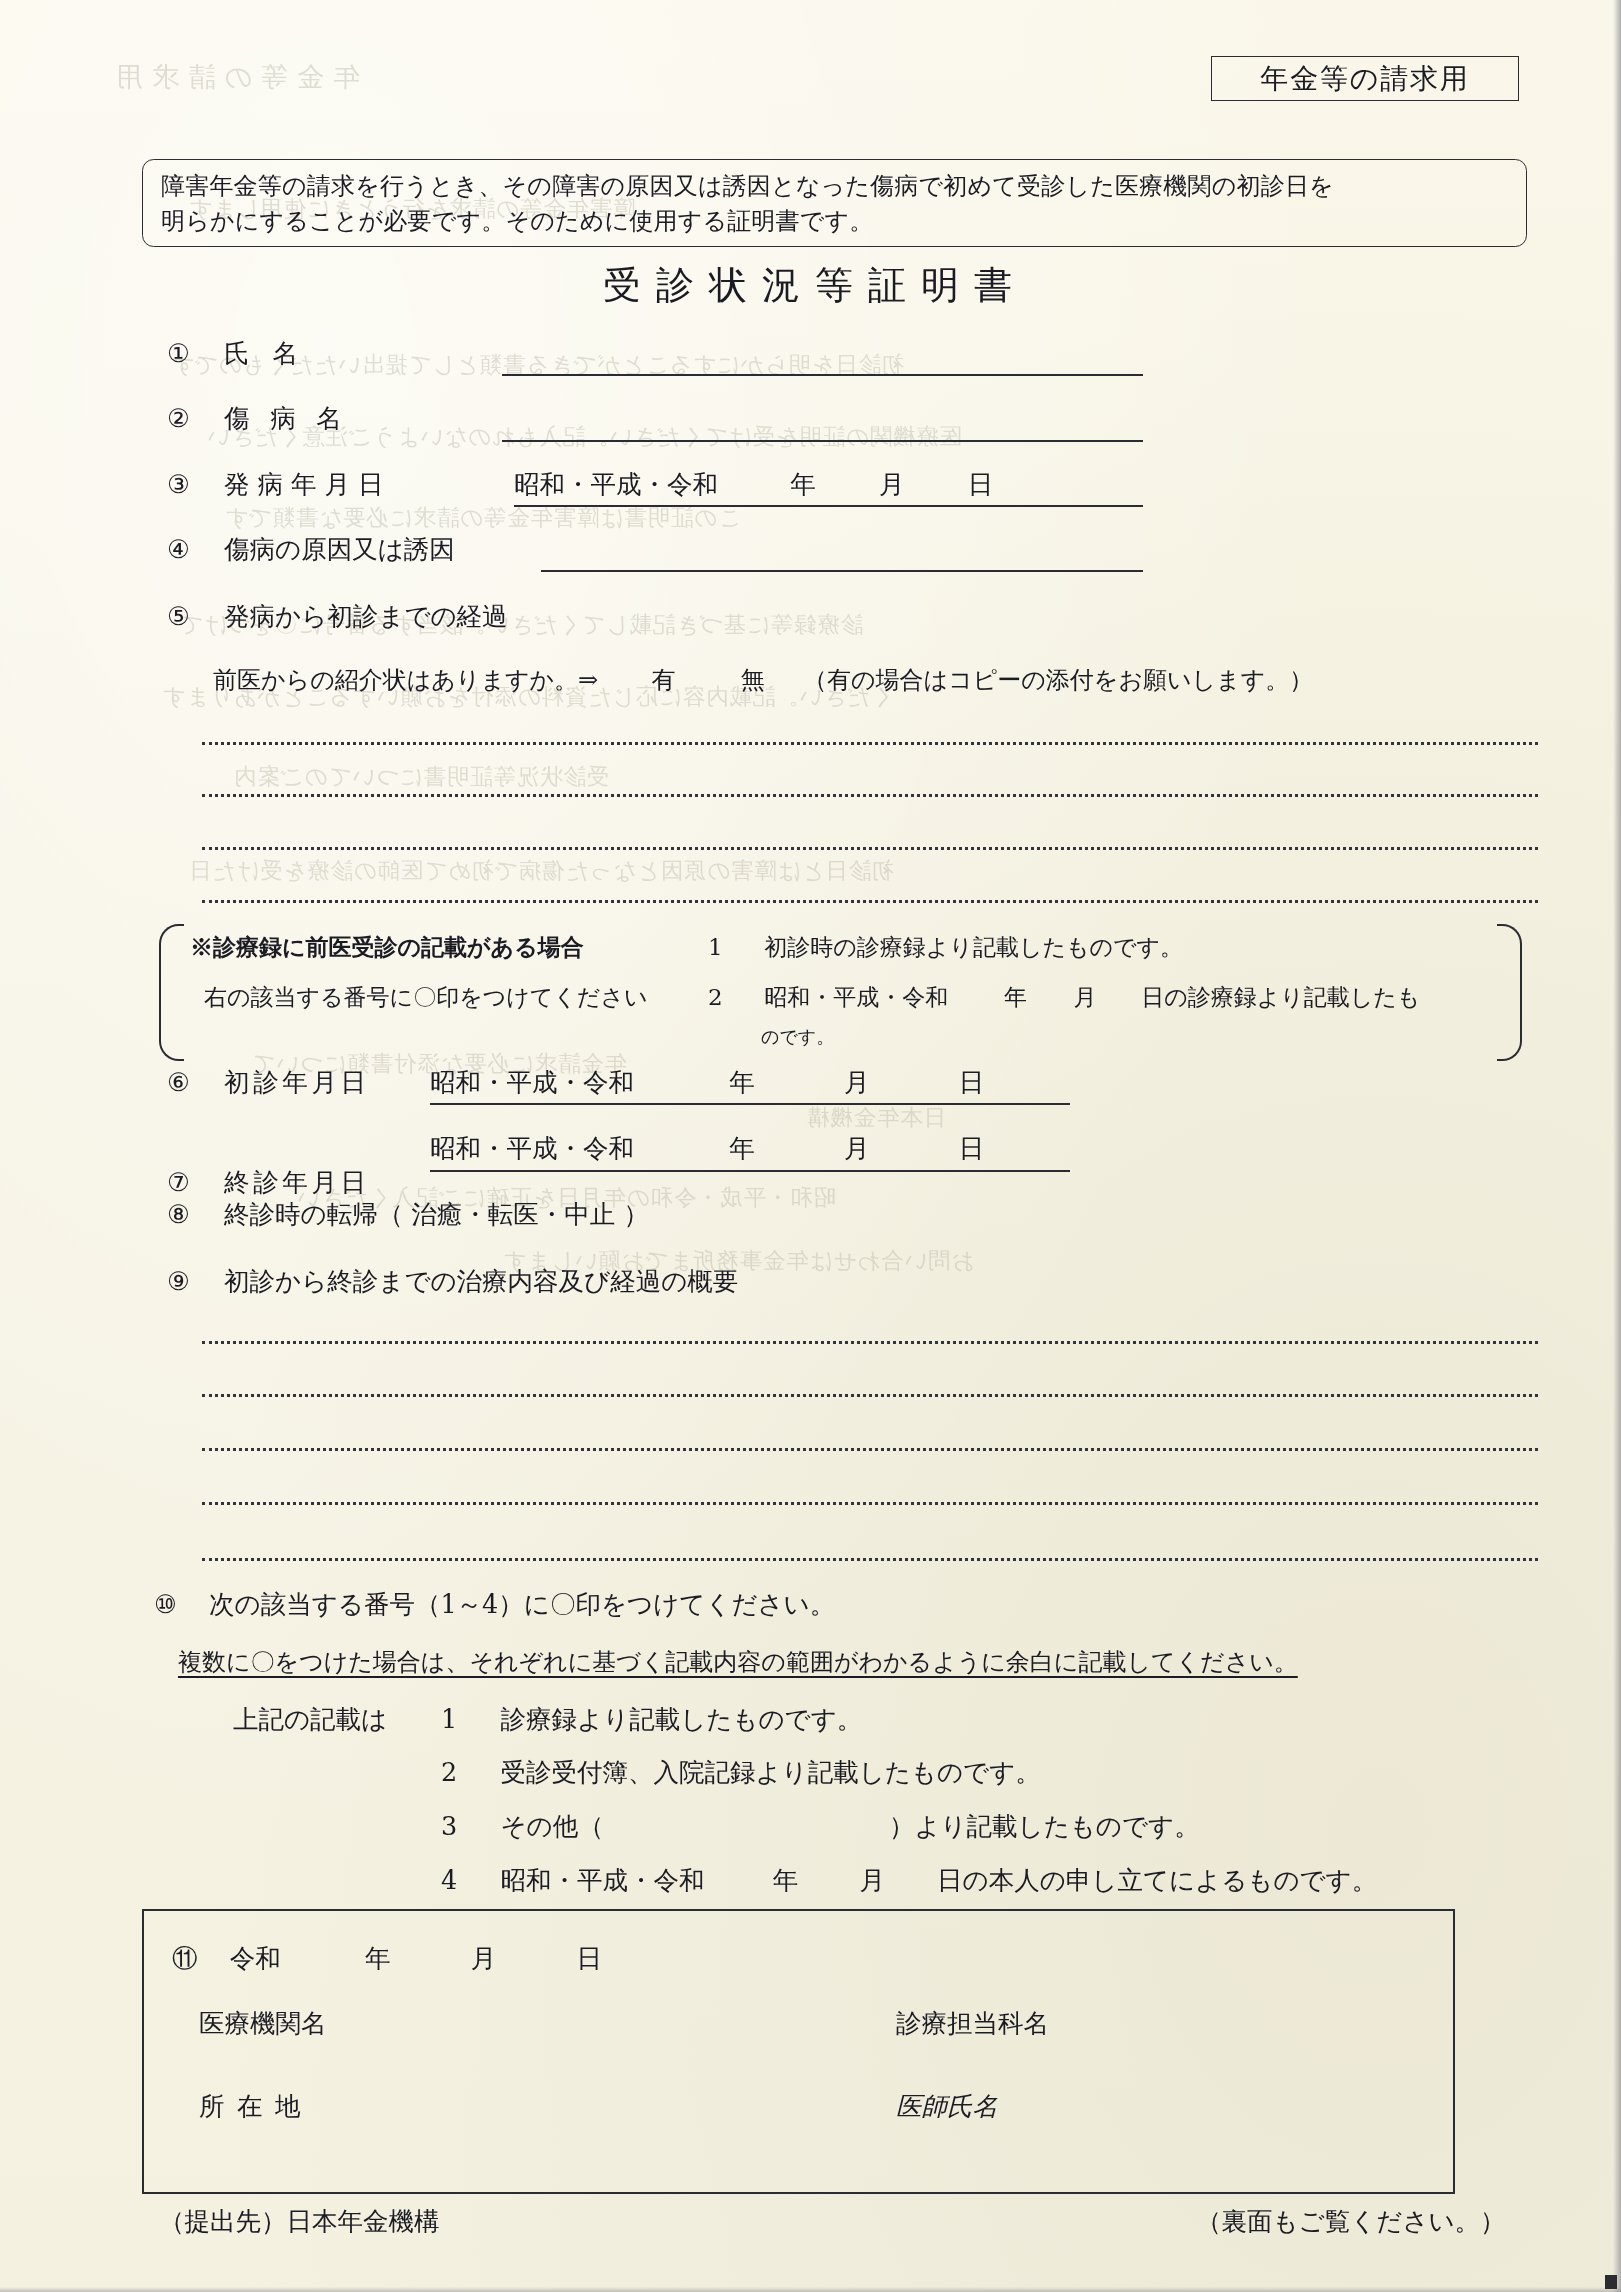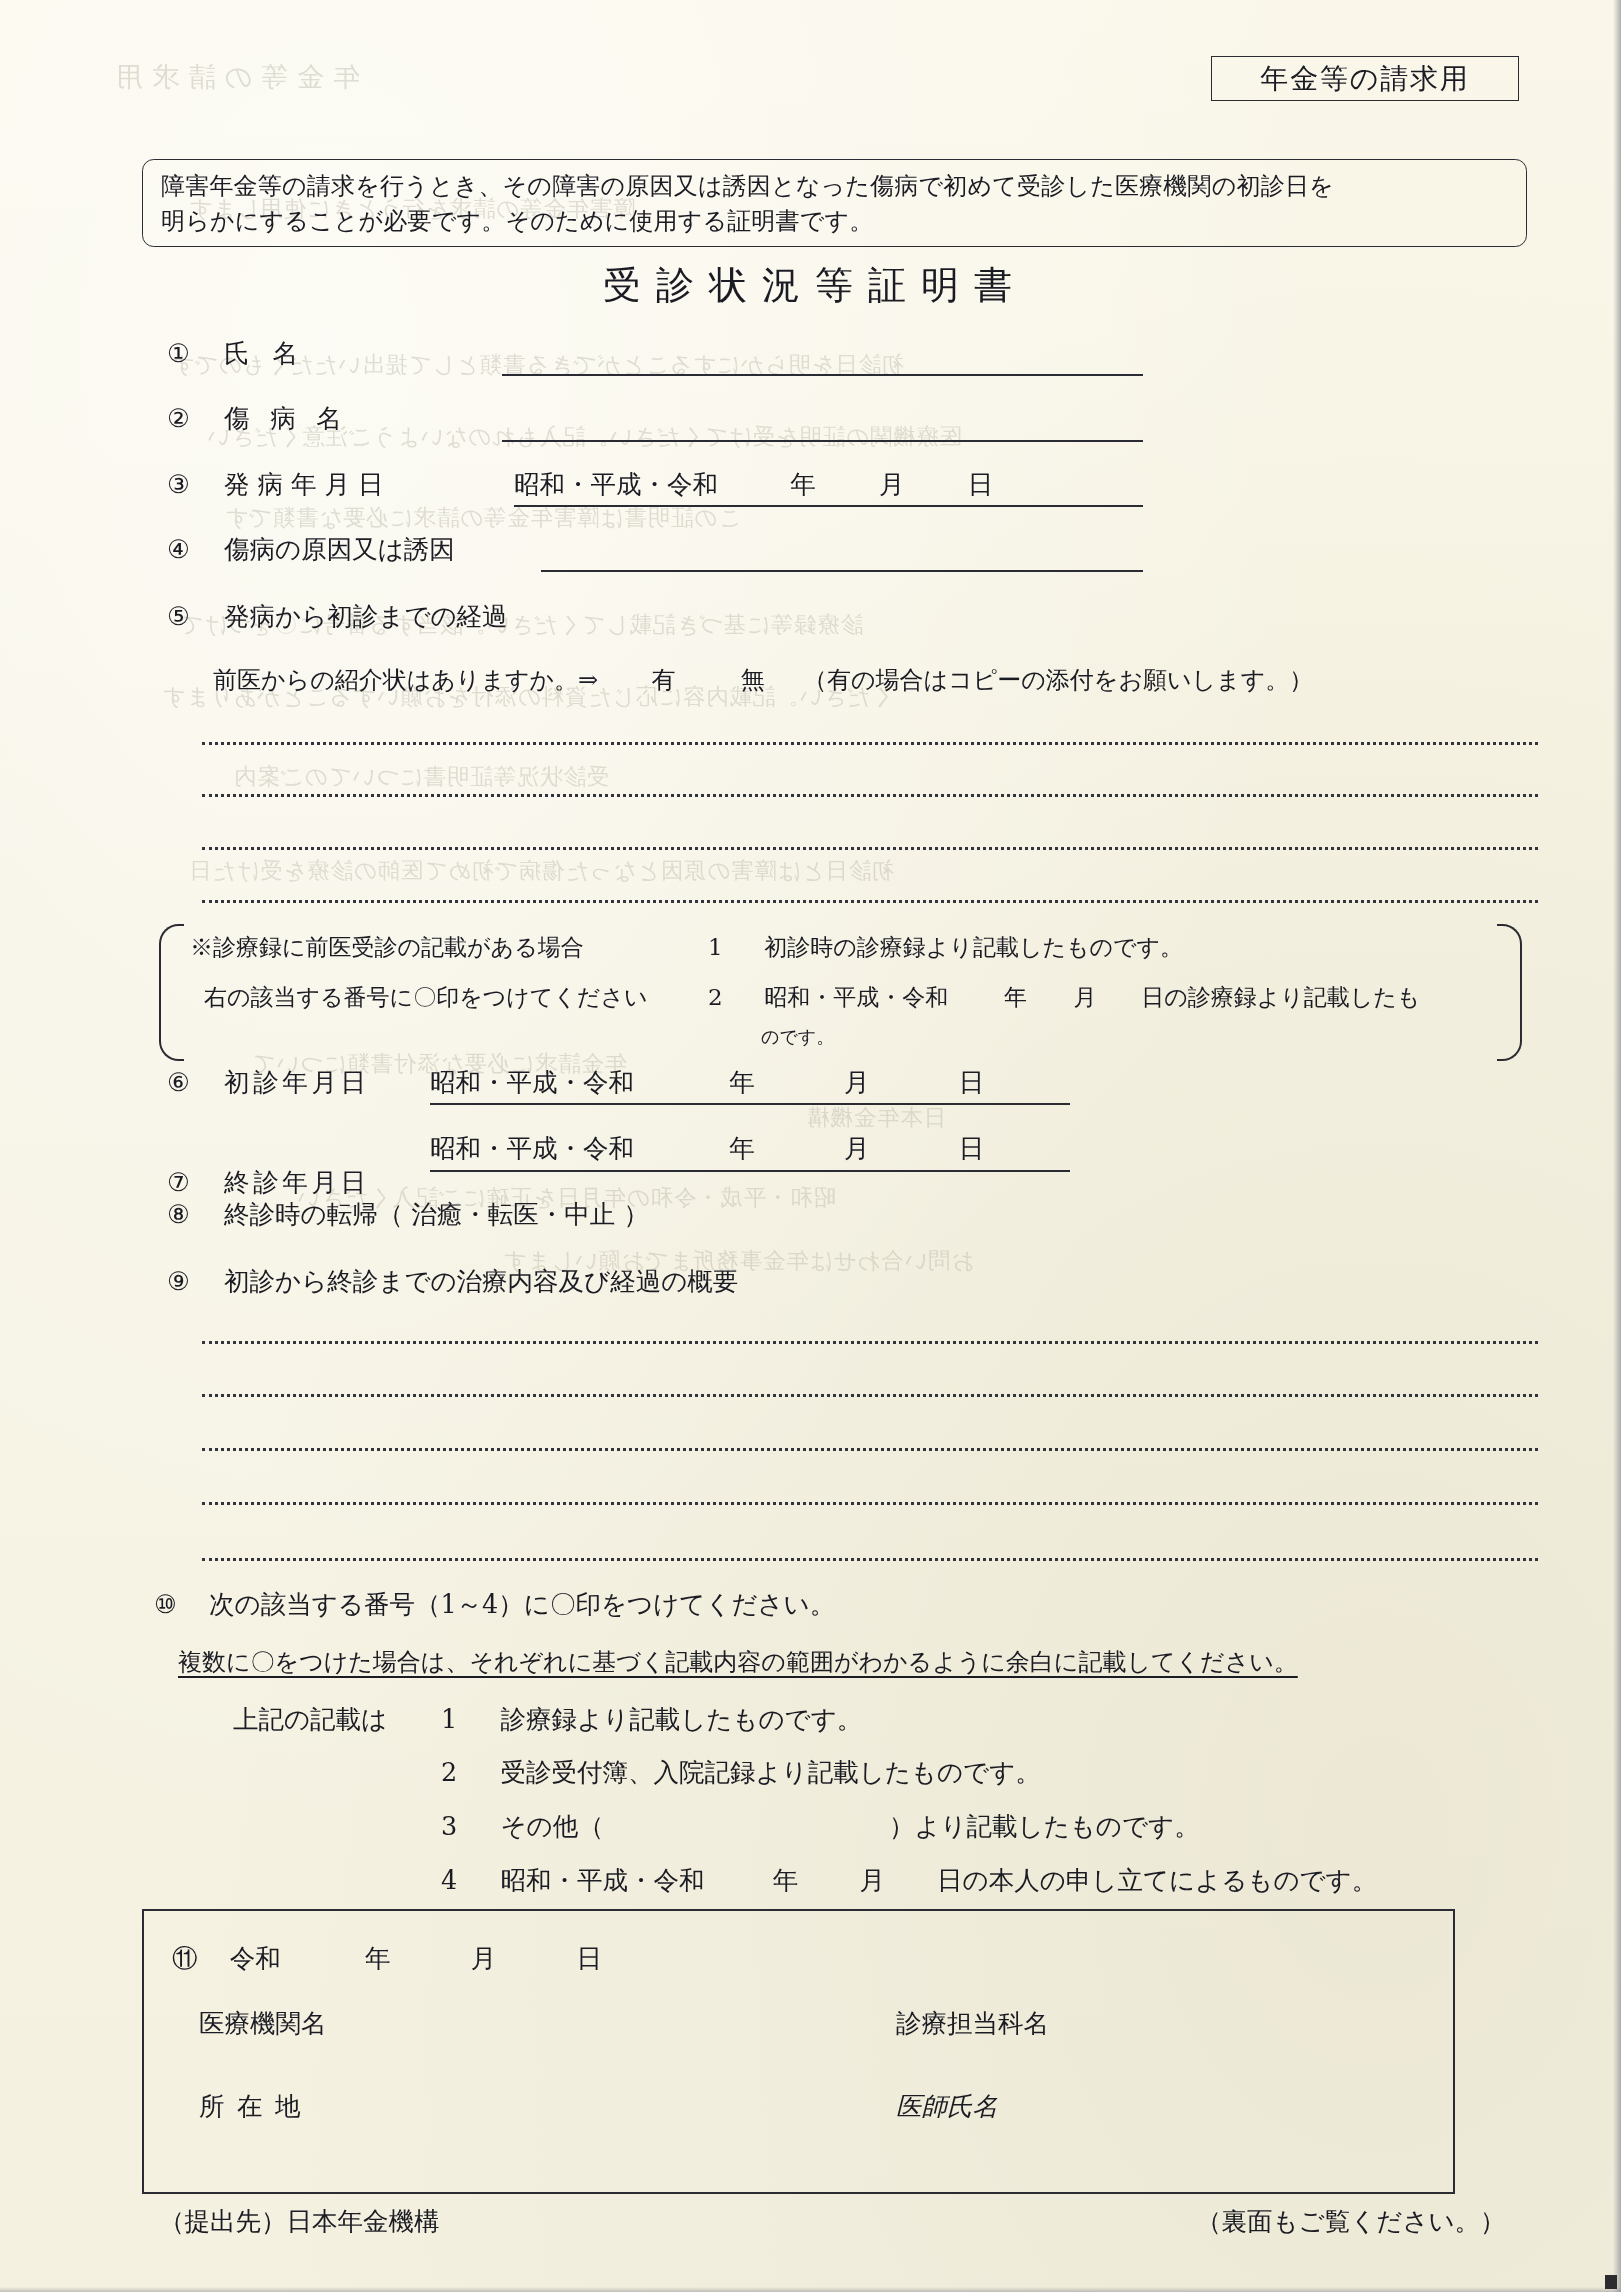--- a/index.html
+++ b/index.html
@@ -222,21 +222,21 @@
     </div>
 
     <div class="dotline" style="left:202px; top:742px; width:1336px;"></div>
     <div class="dotline" style="left:202px; top:794px; width:1336px;"></div>
     <div class="dotline" style="left:202px; top:847px; width:1336px;"></div>
     <div class="dotline" style="left:202px; top:900px; width:1336px;"></div>
 
     <div class="brk brk-l" style="left:159px; top:924px; height:133px;"></div>
     <div class="brk brk-r" style="left:1497px; top:924px; height:133px;"></div>
 
-    <div class="row" style="left:190px; top:932px; font-size:23px;">※診療録に前医受診の記載がある場合</div>
+    <div class="row" style="left:190px; top:932px; font-size:23px;font-weight:bold;">※診療録に前医受診の記載がある場合</div>
     <div class="row" style="left:204px; top:982px; font-size:23px;">右の該当する番号に〇印をつけてください</div>
 
     <div class="row" style="left:708px; top:932px; font-size:23px;">
       <span>1</span>
       <span style="display:inline-block; width:27px;"></span>
       <span>初診時の診療録より記載したものです。</span>
     </div>
 
     <div class="row" style="left:708px; top:982px; font-size:23px;">
       <span>2</span>

